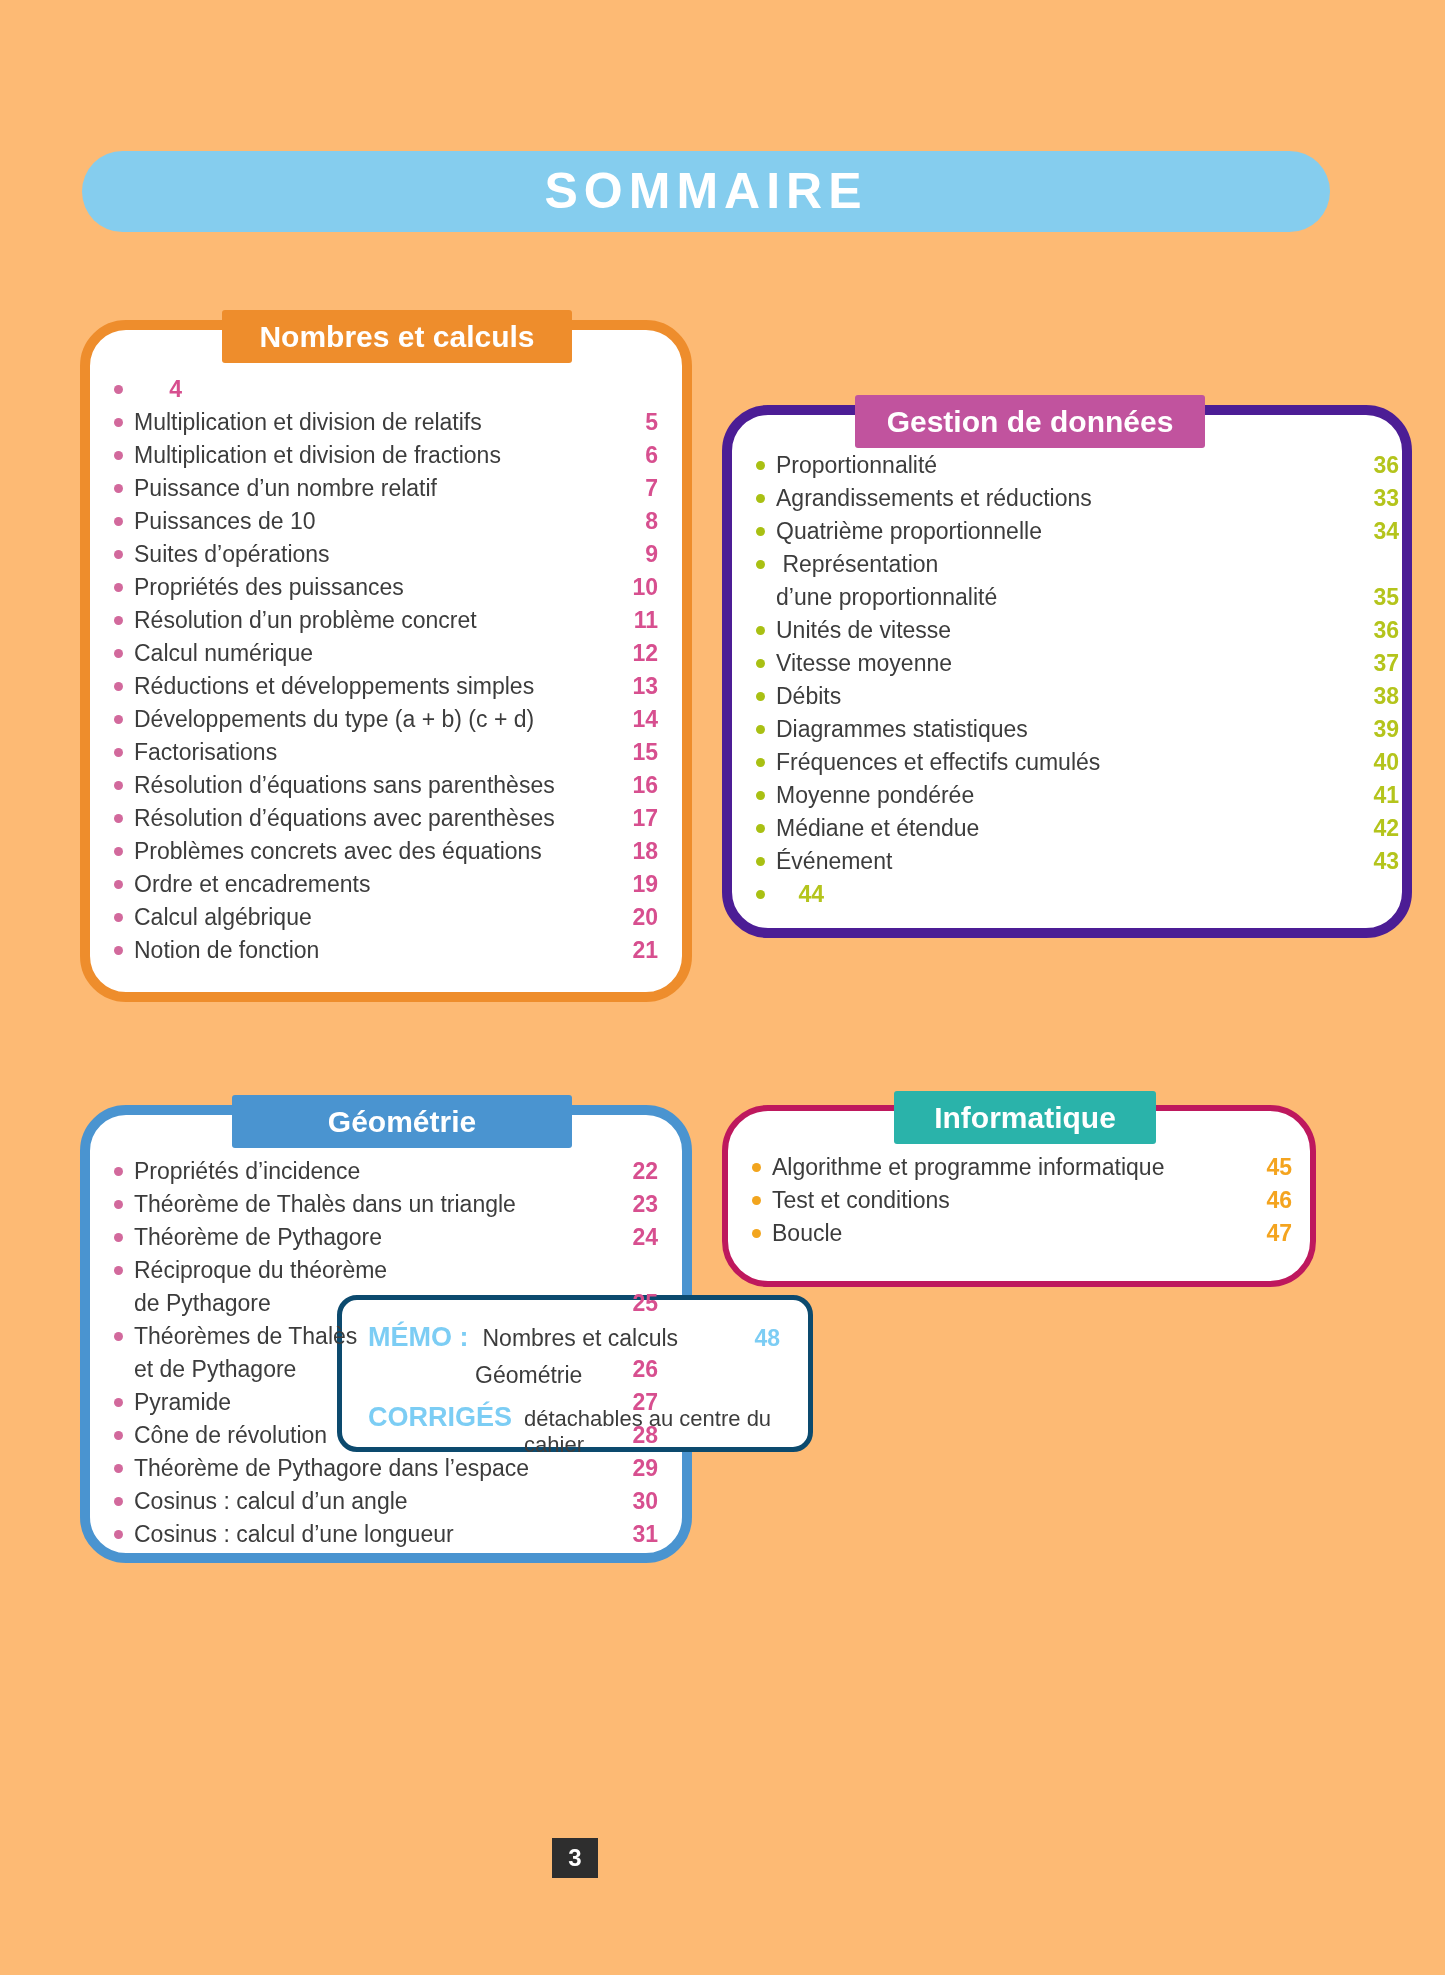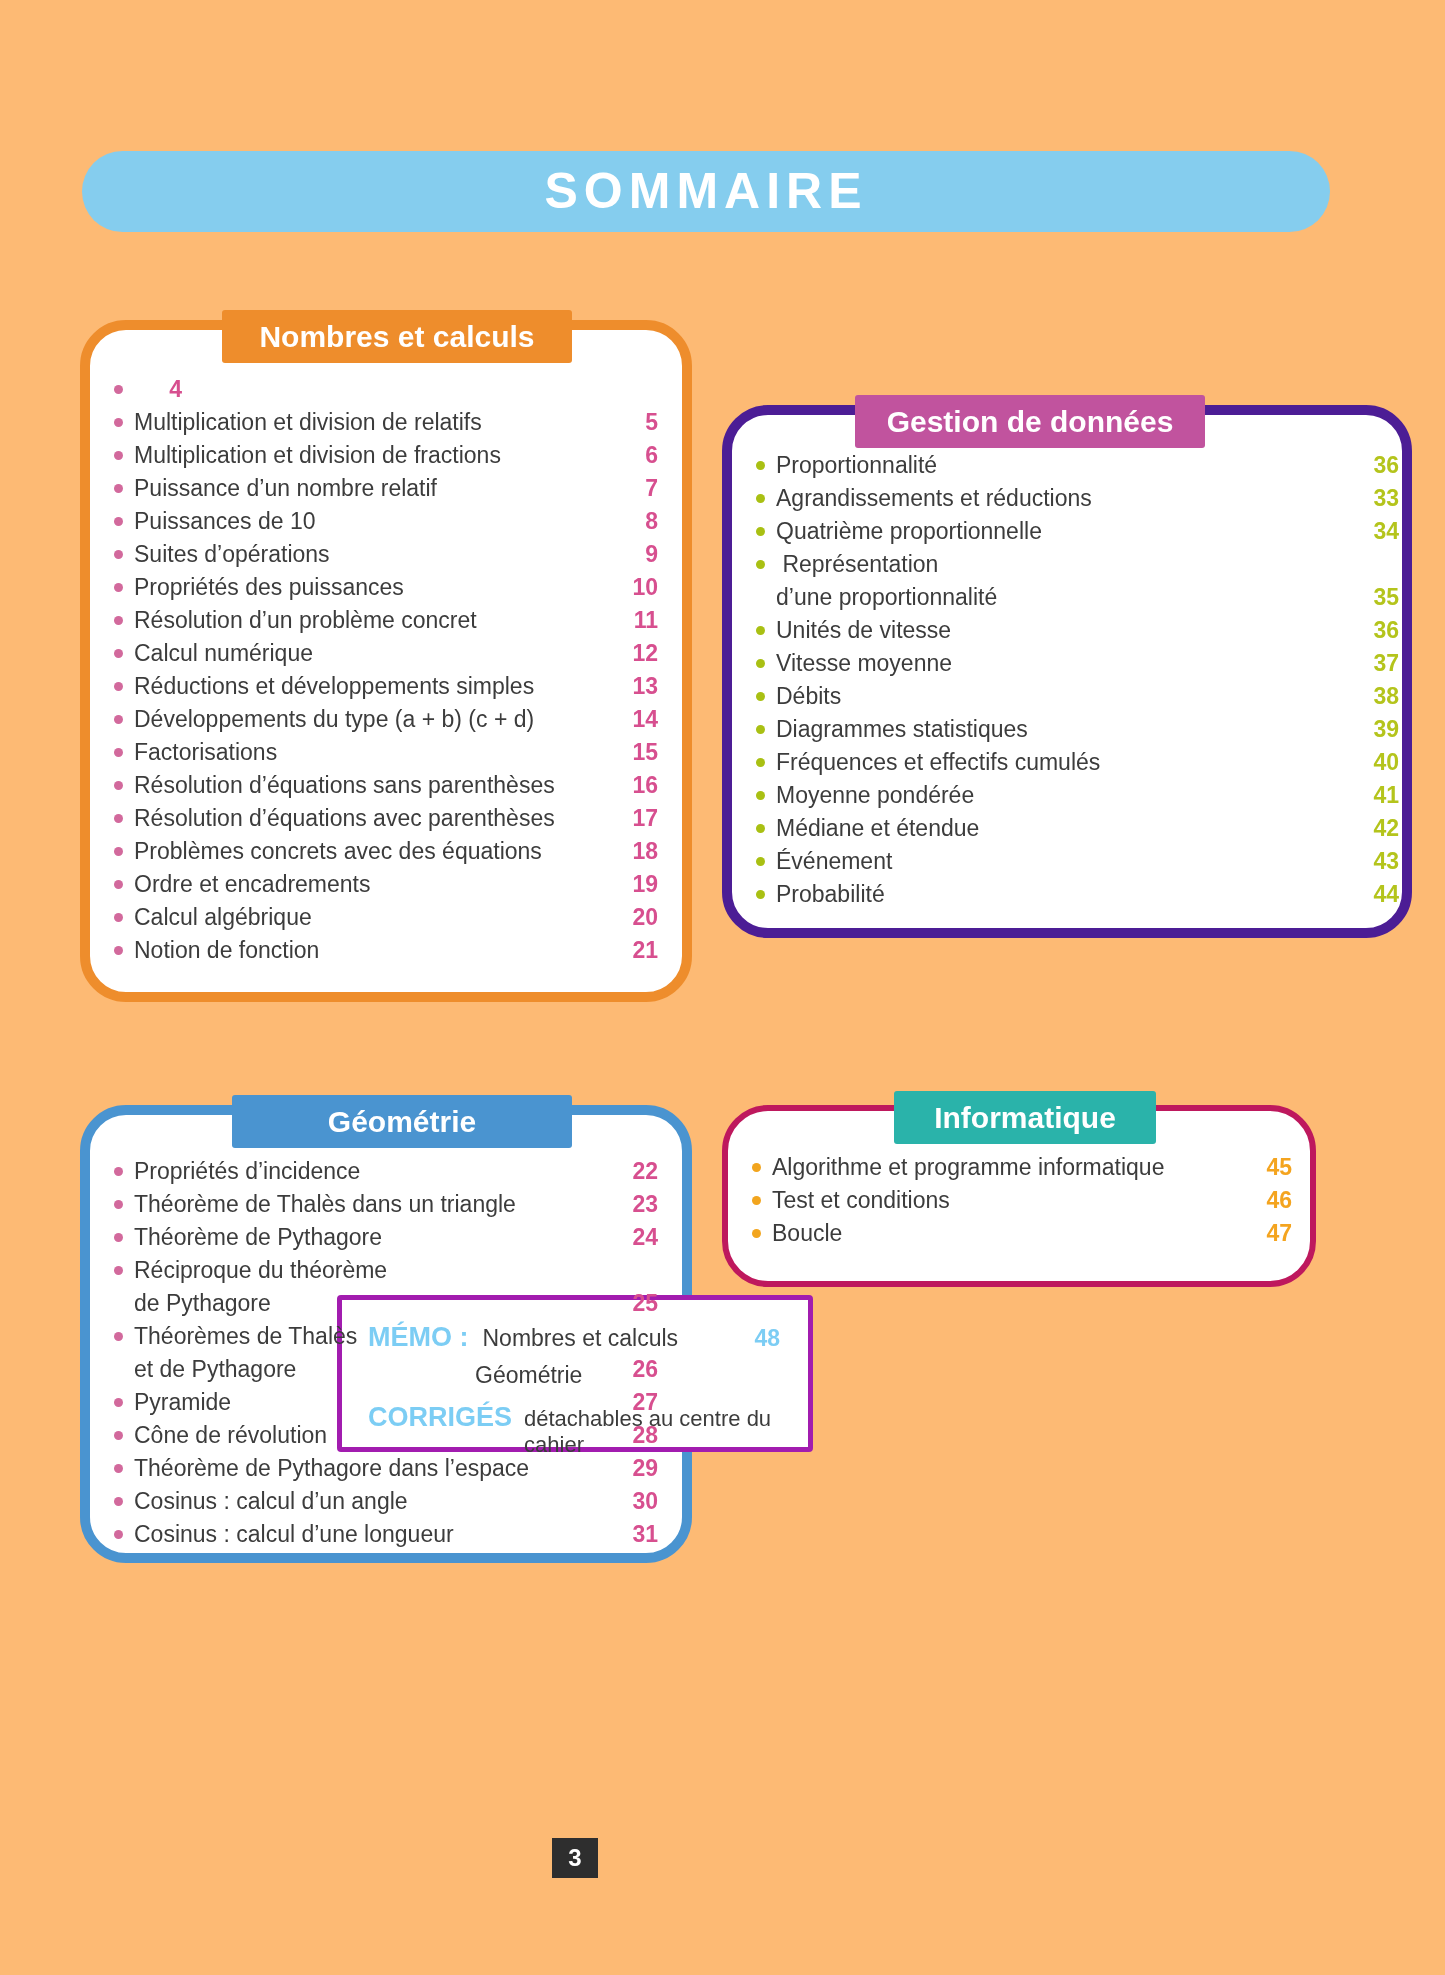--- a/index.html
+++ b/index.html
@@ -58,21 +58,21 @@
   
   .s3{left:722px;top:1105px;width:594px;height:182px;border:6px solid #be185d;}
   .s3 .tab{left:166px;width:262px;background:#2ab3aa;}
   .s3 .list{padding:40px 18px 0 24px;}
   .s3 .bullet{background:#f2a51e;}
   .s3 .num{color:#f4a41f;}
 
   
   .memo{
     position:absolute;left:337px;top:1295px;width:476px;height:157px;
-    border:5px solid #a21caf;border-radius:4px;box-sizing:border-box;
+    border:5px solid #0c4a6e;border-radius:20px;box-sizing:border-box;
     padding:22px 28px 0 26px;background:#ffffff;
   }
   .memo-row{display:flex;align-items:baseline;}
   .memo-tag{color:#7ccdf4;font-weight:bold;font-size:27px;flex:none;}
   .memo-text{font-size:23px;color:#3c3c3c;margin-left:14px;}
   .memo-num{margin-left:auto;color:#7ccdf4;font-weight:bold;font-size:23px;}
   .memo-line2{padding-left:107px;font-size:23px;color:#3c3c3c;margin-top:9px;}
   .memo-row3{margin-top:13px;}
   .memo-row3 .memo-text{font-size:22px;margin-left:12px;}
 
@@ -275,21 +275,20 @@
         </div>
 
         <div class="row">
           <span class="bullet"></span>
           <span class="label">Événement</span>
           <span class="num">43</span>
         </div>
 
         <div class="row">
           <span class="bullet"></span>
-          <span class="label">Probabilité</span>
           <span class="num">44</span>
         </div>
       </div>
   </div>
 
   <div class="box s2">
     <div class="tab">Géométrie</div>
     <div class="list">
 
         <div class="row">

